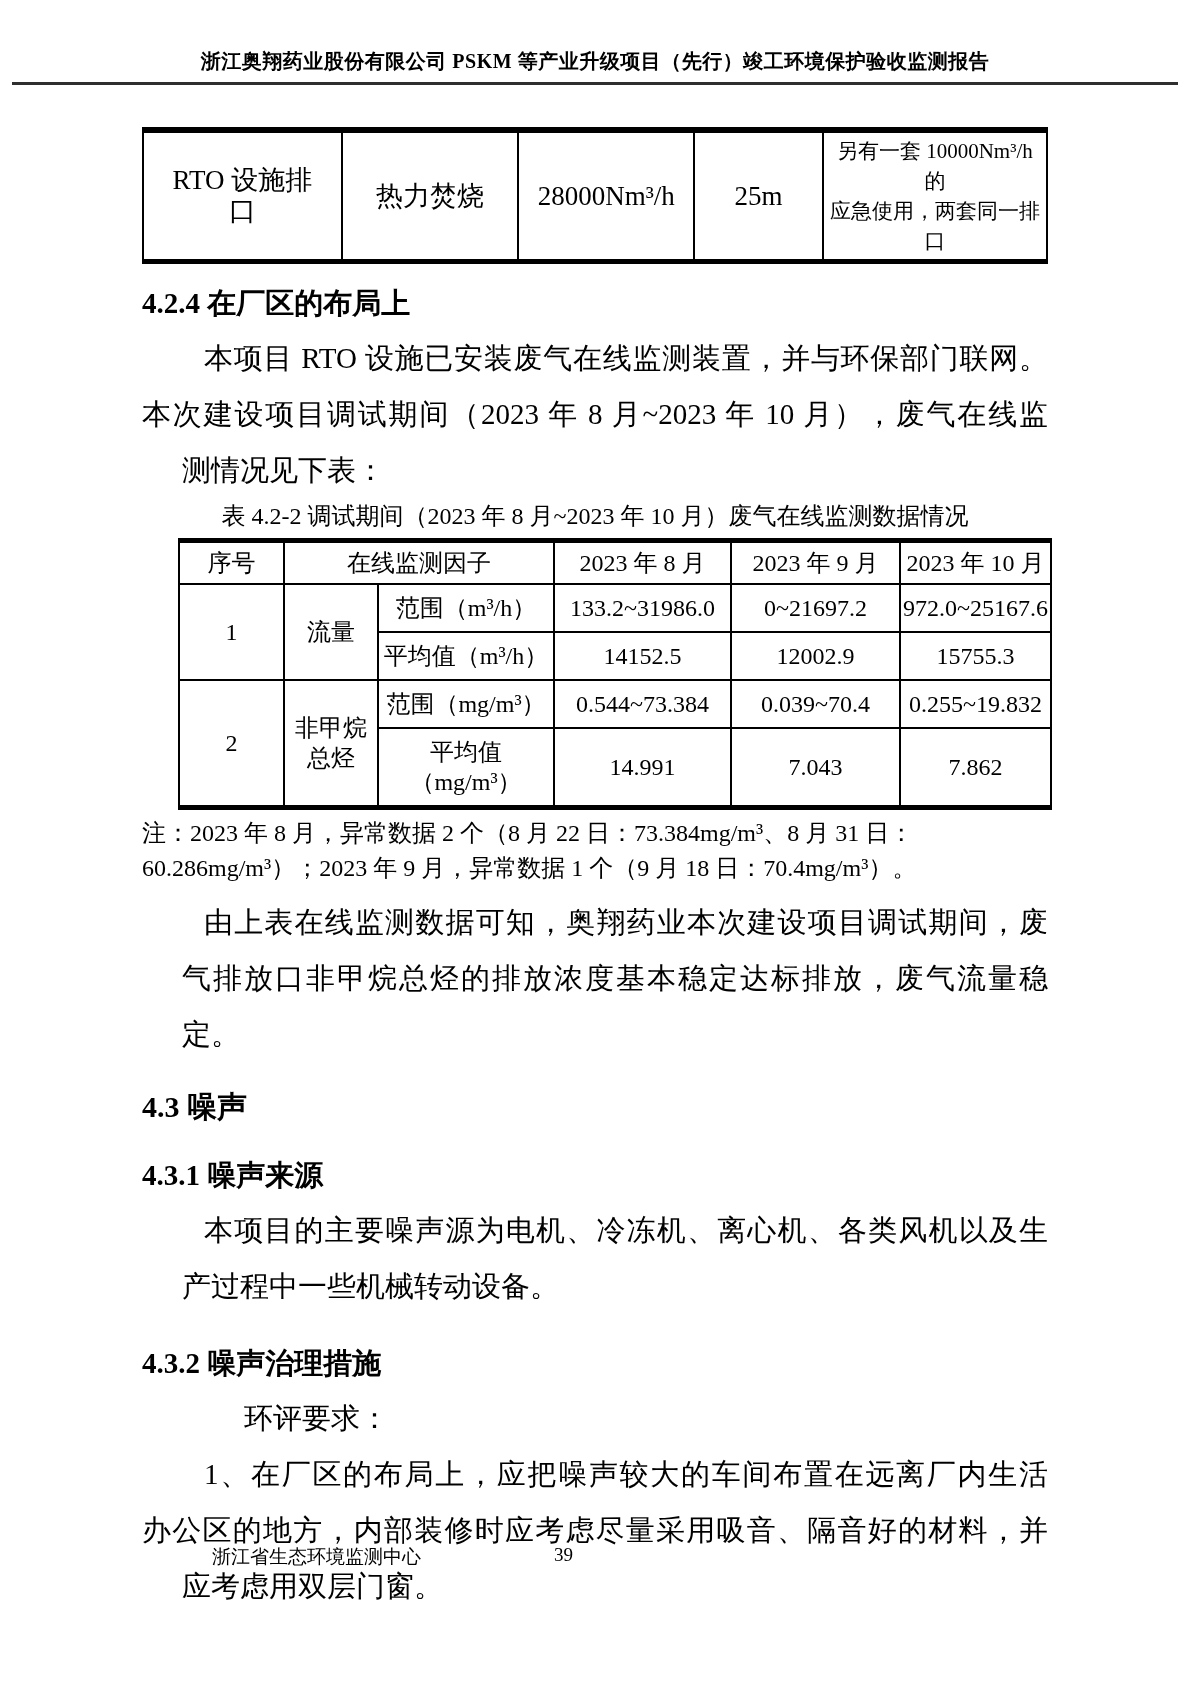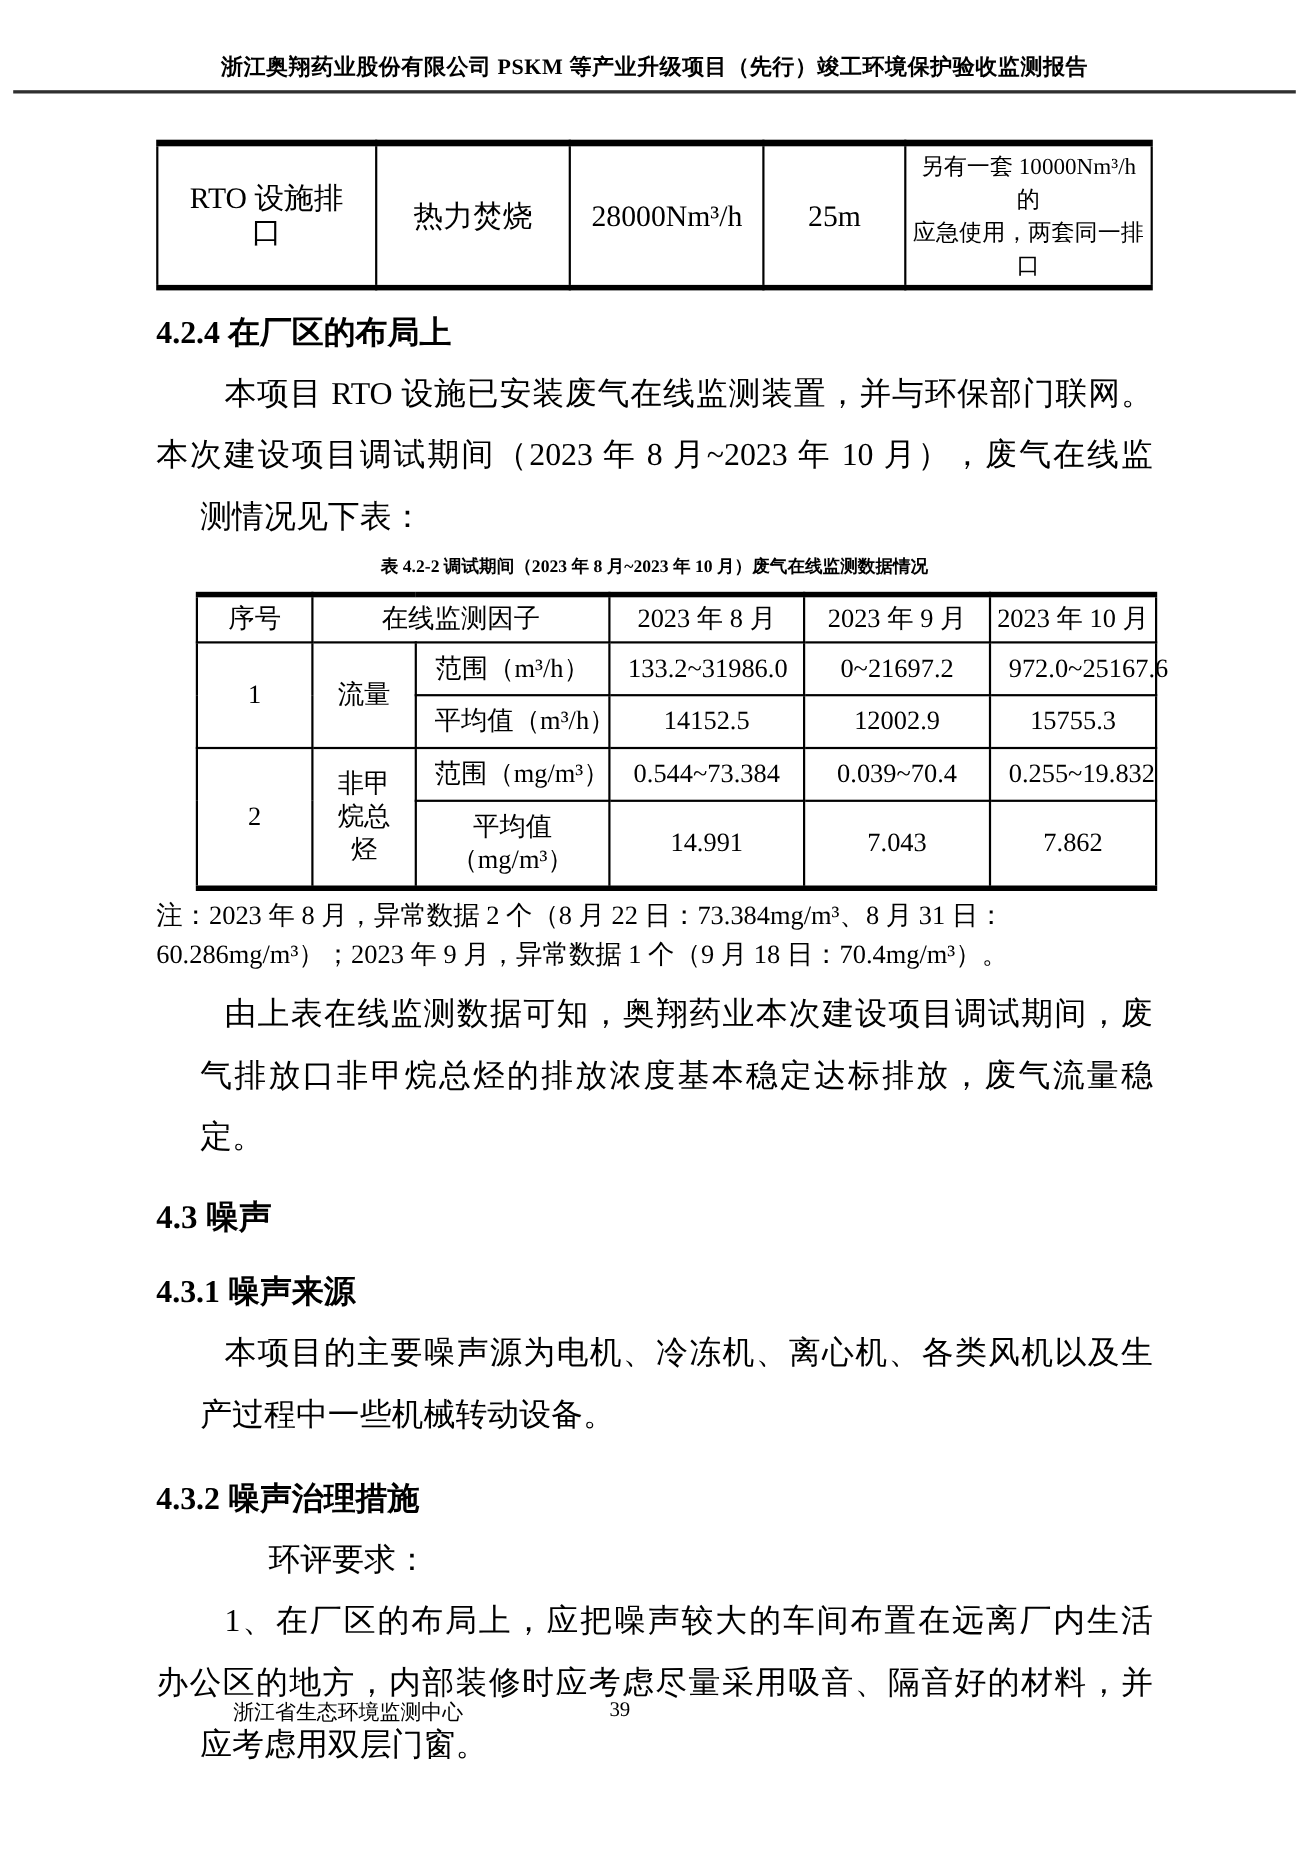--- a/index.html
+++ b/index.html
@@ -28,28 +28,28 @@
   .sec-h.major { font-size:30px; margin-top:26px; }
   .sec-h.mt { margin-top:30px; }
 
   
   .para { margin-top:8px; font-size:29px; }
   .pline { line-height:56px; text-align:justify; text-align-last:justify; text-justify:inter-character; }
   .pline.last { text-align-last:left;margin-left:40px; }
   .pline.indent { text-indent:62px; }
 
   
-  .tbl-caption { margin-top:2px; font-size:16px; font-weight:bold; text-align:center; line-height:32px; }
+  .tbl-caption { margin-top:2px; font-size:24px; font-weight:normal; text-align:center; line-height:32px; }
 
   
   .data-table {
     width:872px; margin:6px 0 0 36px; border-collapse:collapse; table-layout:fixed;
     font-size:24px; border-top:5px solid #000; border-bottom:5px solid #000;
   }
-  .data-table td { border:2px solid #000; text-align:center; vertical-align:middle; line-height:30px; padding:8px 16px; white-space:nowrap; }
+  .data-table td { border:2px solid #000; text-align:center; vertical-align:middle; line-height:30px; padding:8px 2px; white-space:nowrap; }
   .data-table tr.hdr td { padding:5px 2px; }
   .data-table td.wrap { white-space:normal; }
   .data-table td.tall { padding:8px 2px; }
 
   
   .note { margin-top:6px; font-size:24px; }
   .note-line { line-height:35px; text-align:left; }
 
   
   .page-footer { position:absolute; top:1544px; left:142px; width:906px; height:30px; font-size:19px; }

